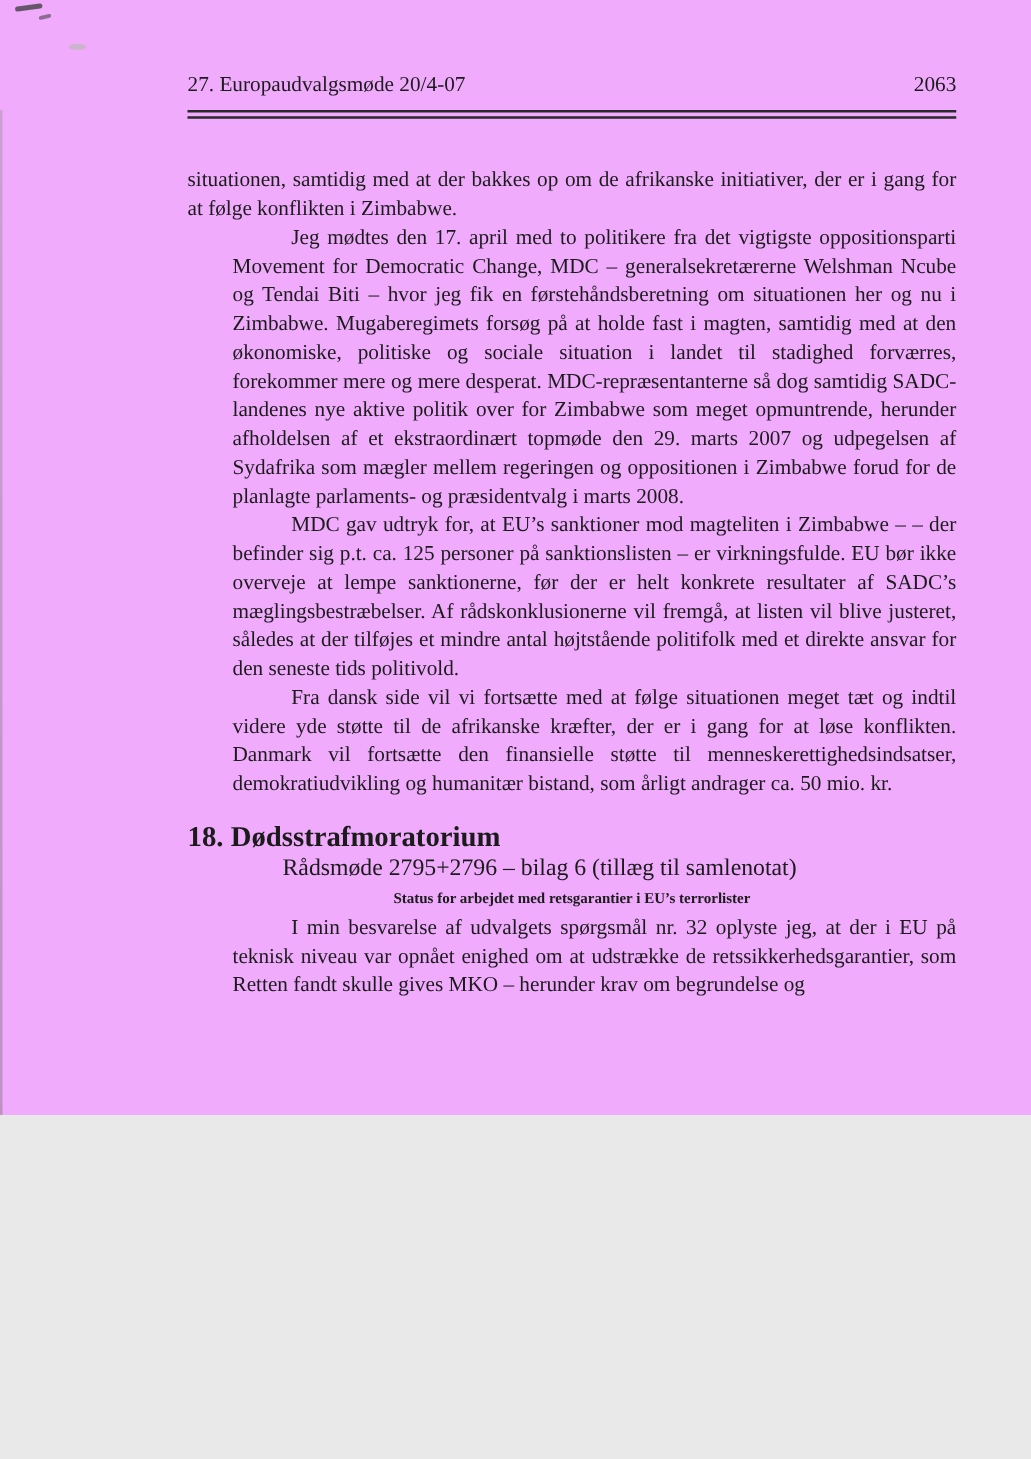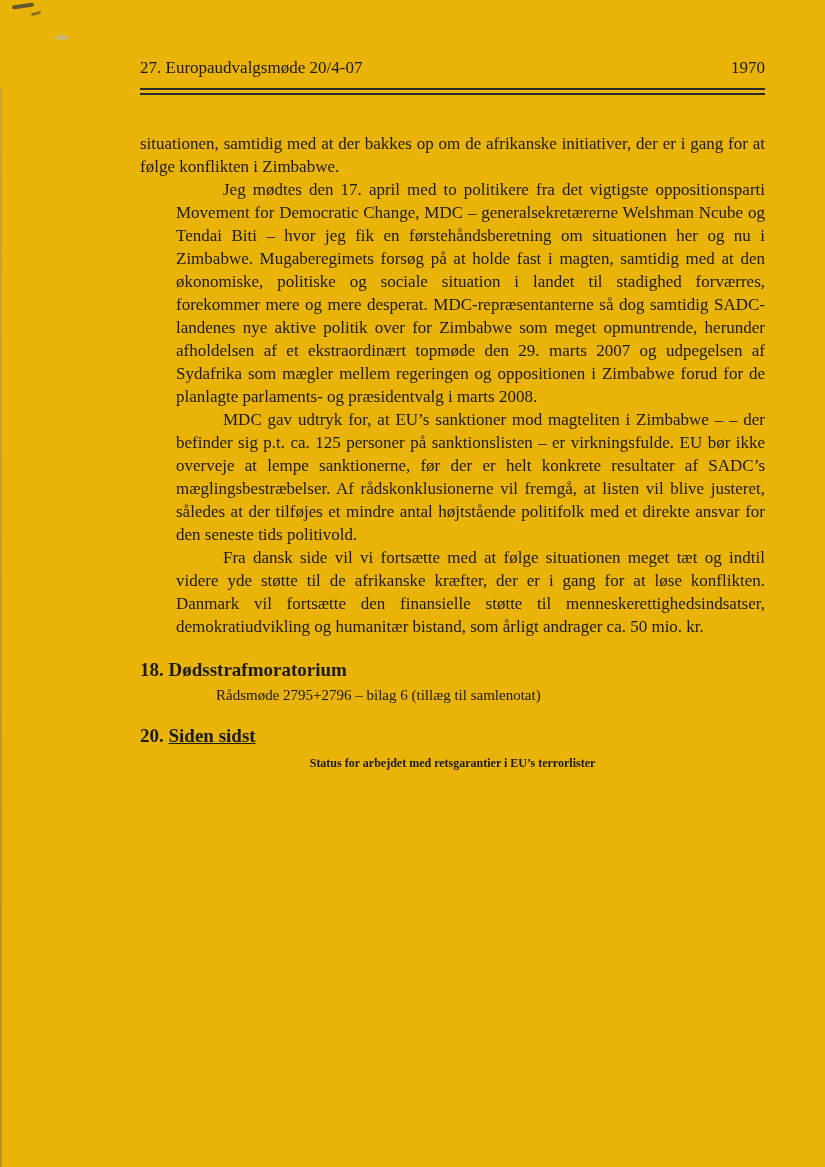--- a/index.html
+++ b/index.html
@@ -3,27 +3,28 @@
 <meta charset="utf-8">
 <style>
   html, body {
     margin: 0;
     padding: 0;
     background: #e9e9e9;
   }
   .page {
     position: relative;
     width: 825px;
-    height: 1167px;
+    height: 892px;
     margin: 0 auto;
-    background: #eab308;
+    background: #f0abfc;
     font-family: "Liberation Serif", "DejaVu Serif", serif;
     color: #1b1b1b;
     overflow: hidden;
     box-sizing: border-box;
+    padding-left: 10px;
   }
   .content {
     padding: 56px 60px 0 140px;
   }
   .page-header {
     display: flex;
     justify-content: space-between;
     align-items: baseline;
     font-size: 17px;
     line-height: 23px;
@@ -41,28 +42,28 @@
     text-align: justify;
   }
   p.para {
     margin: 0;
   }
   p.indent {
     text-indent: 47px;
     margin-left: 36px;
   }
   h2.sec {
-    font-size: 19px;
+    font-size: 23px;
     line-height: 26px;
     margin: 19px 0 0 0;
     font-weight: bold;
     text-align: left;
   }
   .subnote {
-    font-size: 15px;
+    font-size: 19px;
     line-height: 18px;
     margin: 3px 0 0 0;
     text-align: left;
   }
   .subnote.indented {
     padding-left: 76px;
   }
   .subnote.centered {
     text-align: center;
     padding-left: 0;
@@ -106,33 +107,33 @@
 
   <div class="artifact a1"></div>
   <div class="artifact a2"></div>
   <div class="artifact a3"></div>
   <div class="edge-streak"></div>
 
   <div class="content">
 
     <div class="page-header">
       <span>27. Europaudvalgsmøde 20/4-07</span>
-      <span>1970</span>
+      <span>2063</span>
     </div>
 
     <div class="double-rule"></div>
 
     <div class="body-text">
 
       <p class="para">situationen, samtidig med at der bakkes op om de afrikanske initiativer, der er i gang for at følge konflikten i Zimbabwe.</p>
       <p class="para indent">Jeg mødtes den 17. april med to politikere fra det vigtigste oppositionsparti Movement for Democratic Change, MDC – generalsekretærerne Welshman Ncube og Tendai Biti – hvor jeg fik en førstehåndsberetning om situationen her og nu i Zimbabwe. Mugaberegimets forsøg på at holde fast i magten, samtidig med at den økonomiske, politiske og sociale situation i landet til stadighed forværres, forekommer mere og mere desperat. MDC-repræsentanterne så dog samtidig SADC-landenes nye aktive politik over for Zimbabwe som meget opmuntrende, herunder afholdelsen af et ekstraordinært topmøde den 29. marts 2007 og udpegelsen af Sydafrika som mægler mellem regeringen og oppositionen i Zimbabwe forud for de planlagte parlaments- og præsidentvalg i marts 2008.</p>
       <p class="para indent">MDC gav udtryk for, at EU’s sanktioner mod magteliten i Zimbabwe – – der befinder sig p.t. ca. 125 personer på sanktionslisten – er virkningsfulde. EU bør ikke overveje at lempe sanktionerne, før der er helt konkrete resultater af SADC’s mæglingsbestræbelser. Af rådskonklusionerne vil fremgå, at listen vil blive justeret, således at der tilføjes et mindre antal højtstående politifolk med et direkte ansvar for den seneste tids politivold.</p>
       <p class="para indent">Fra dansk side vil vi fortsætte med at følge situationen meget tæt og indtil videre yde støtte til de afrikanske kræfter, der er i gang for at løse konflikten. Danmark vil fortsætte den finansielle støtte til menneskerettighedsindsatser, demokratiudvikling og humanitær bistand, som årligt andrager ca. 50 mio. kr.</p>
 
       <h2 class="sec">18. Dødsstrafmoratorium</h2>
       <div class="subnote indented">Rådsmøde 2795+2796 – bilag 6 (tillæg til samlenotat)</div>
 
-      <h2 class="sec"><span>20. </span><span class="underlined">Siden sidst</span></h2>
       <div class="sec20-sub">Status for arbejdet med retsgarantier i EU’s terrorlister</div>
+      <p class="para indent">I min besvarelse af udvalgets spørgsmål nr. 32 oplyste jeg, at der i EU på teknisk niveau var opnået enighed om at udstrække de retssikkerhedsgarantier, som Retten fandt skulle gives MKO – herunder krav om begrundelse og</p>
 
     </div>
   </div>
 </div>
 
 </body></html>

